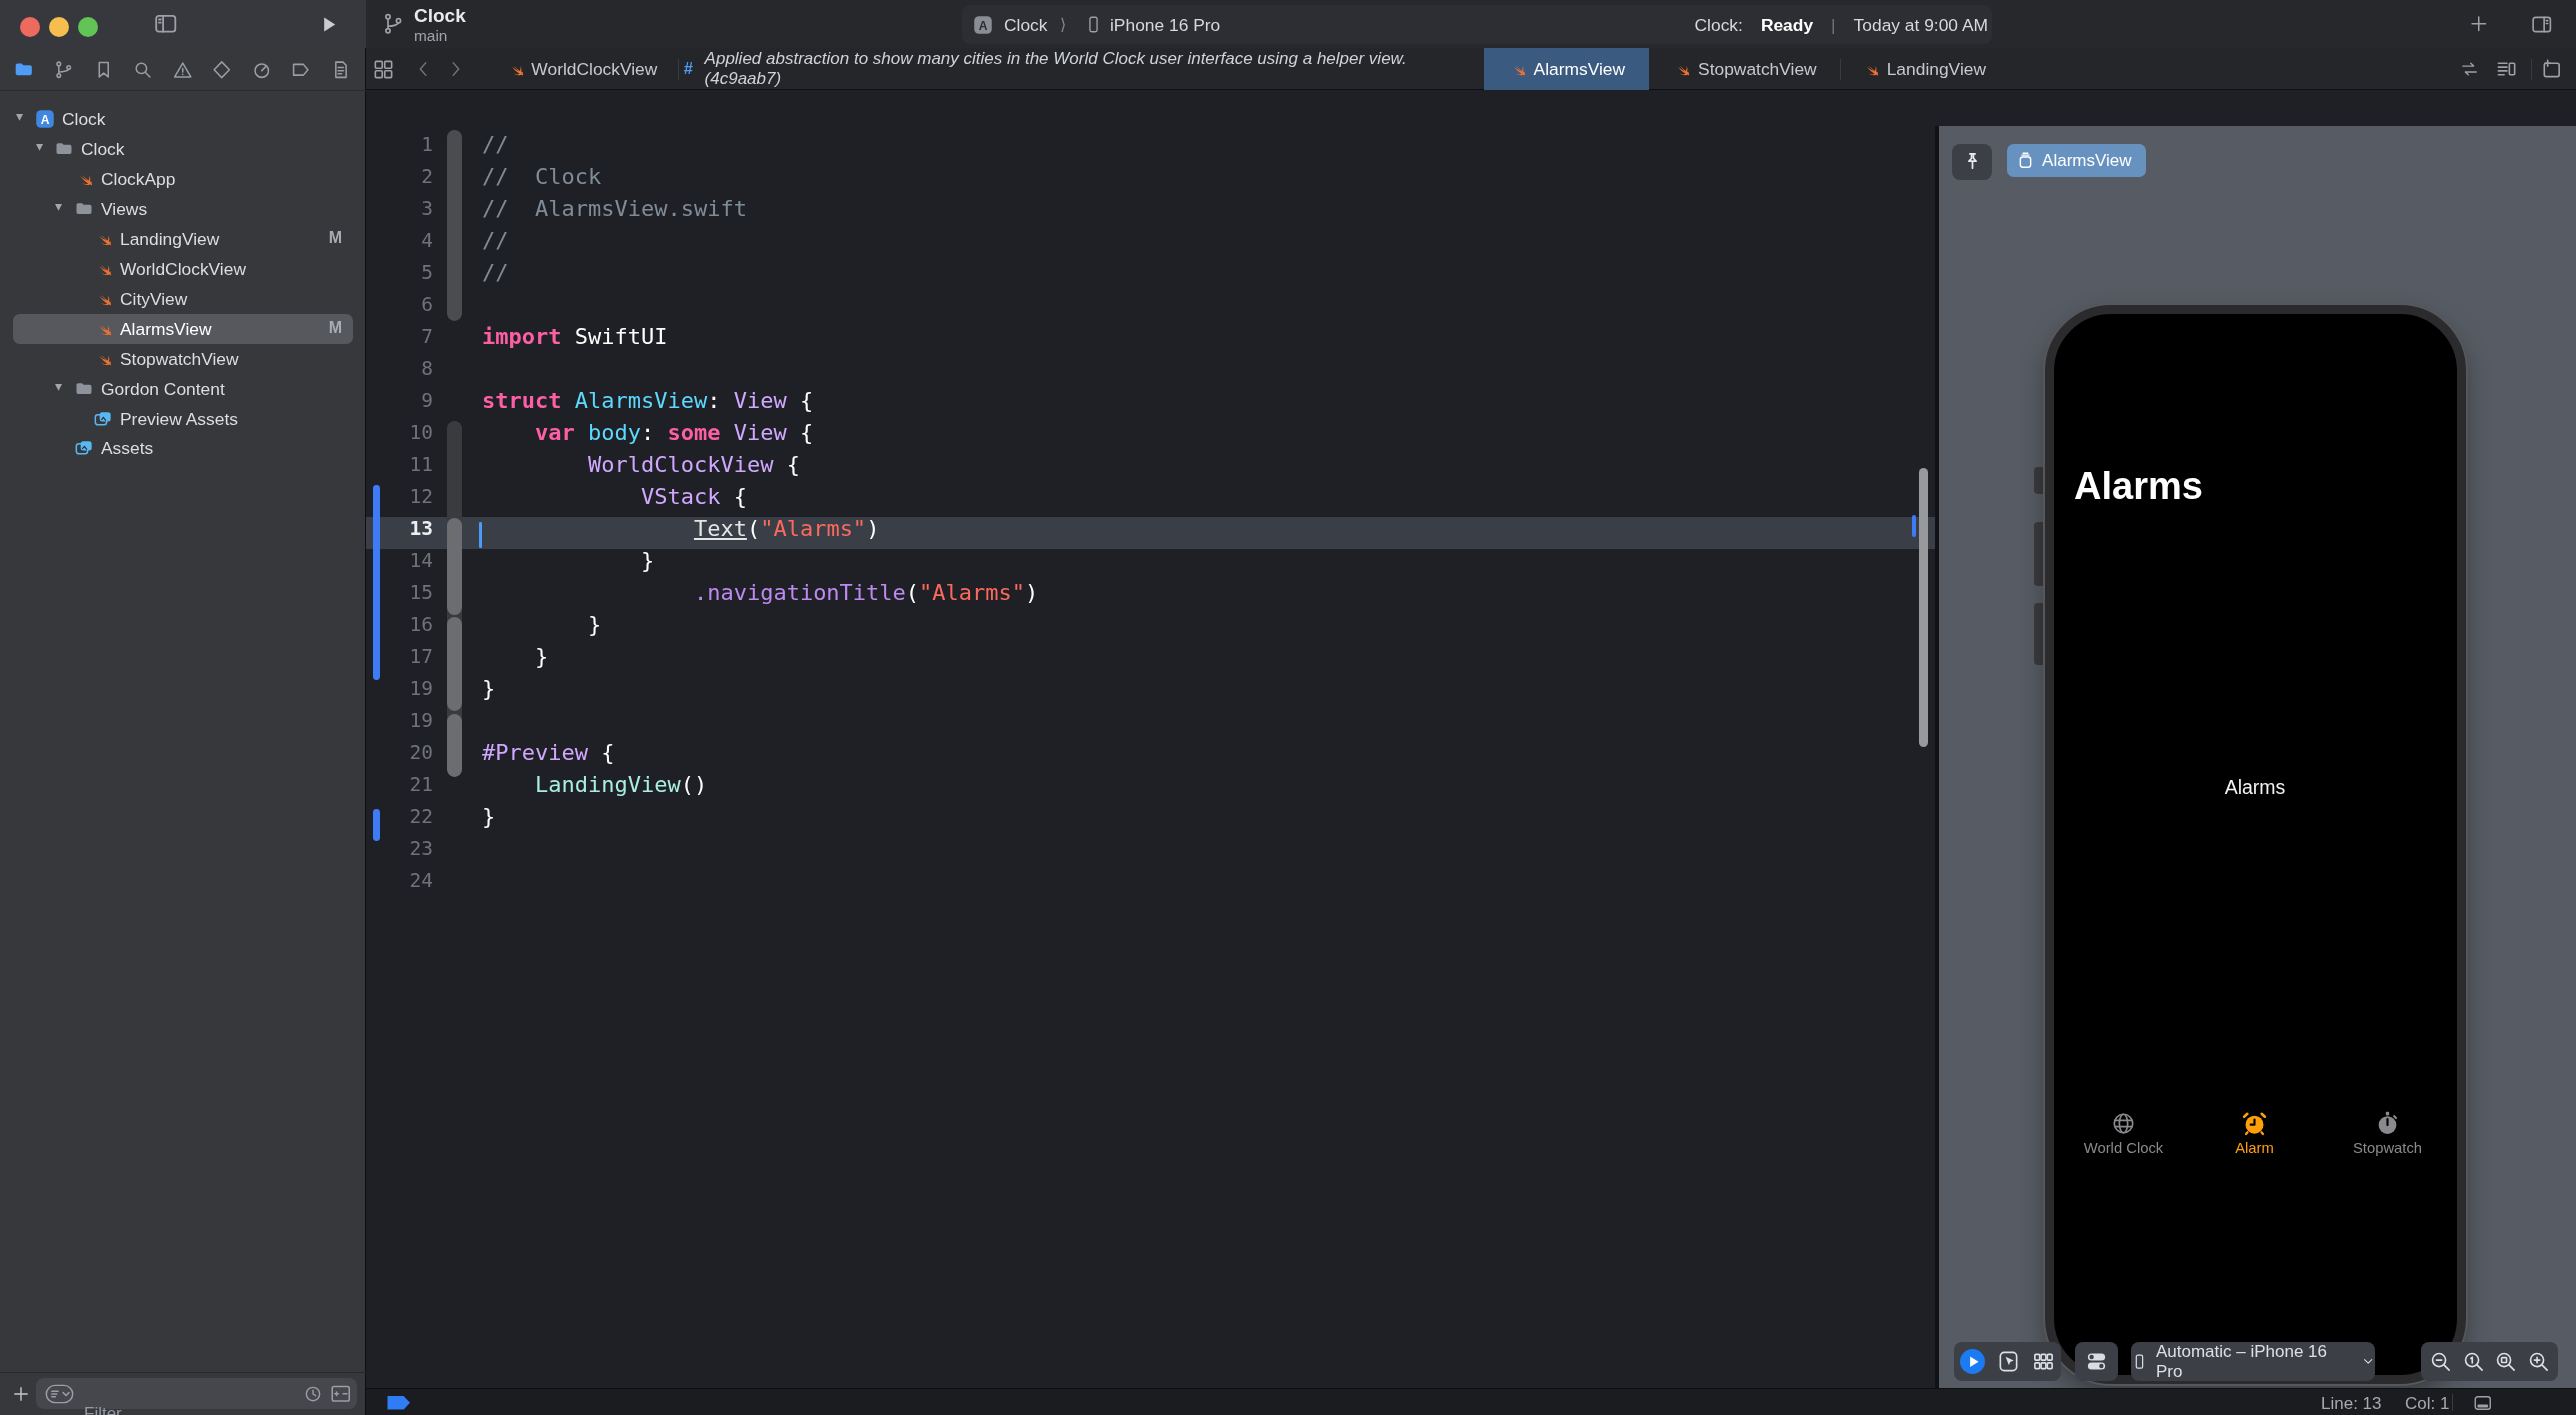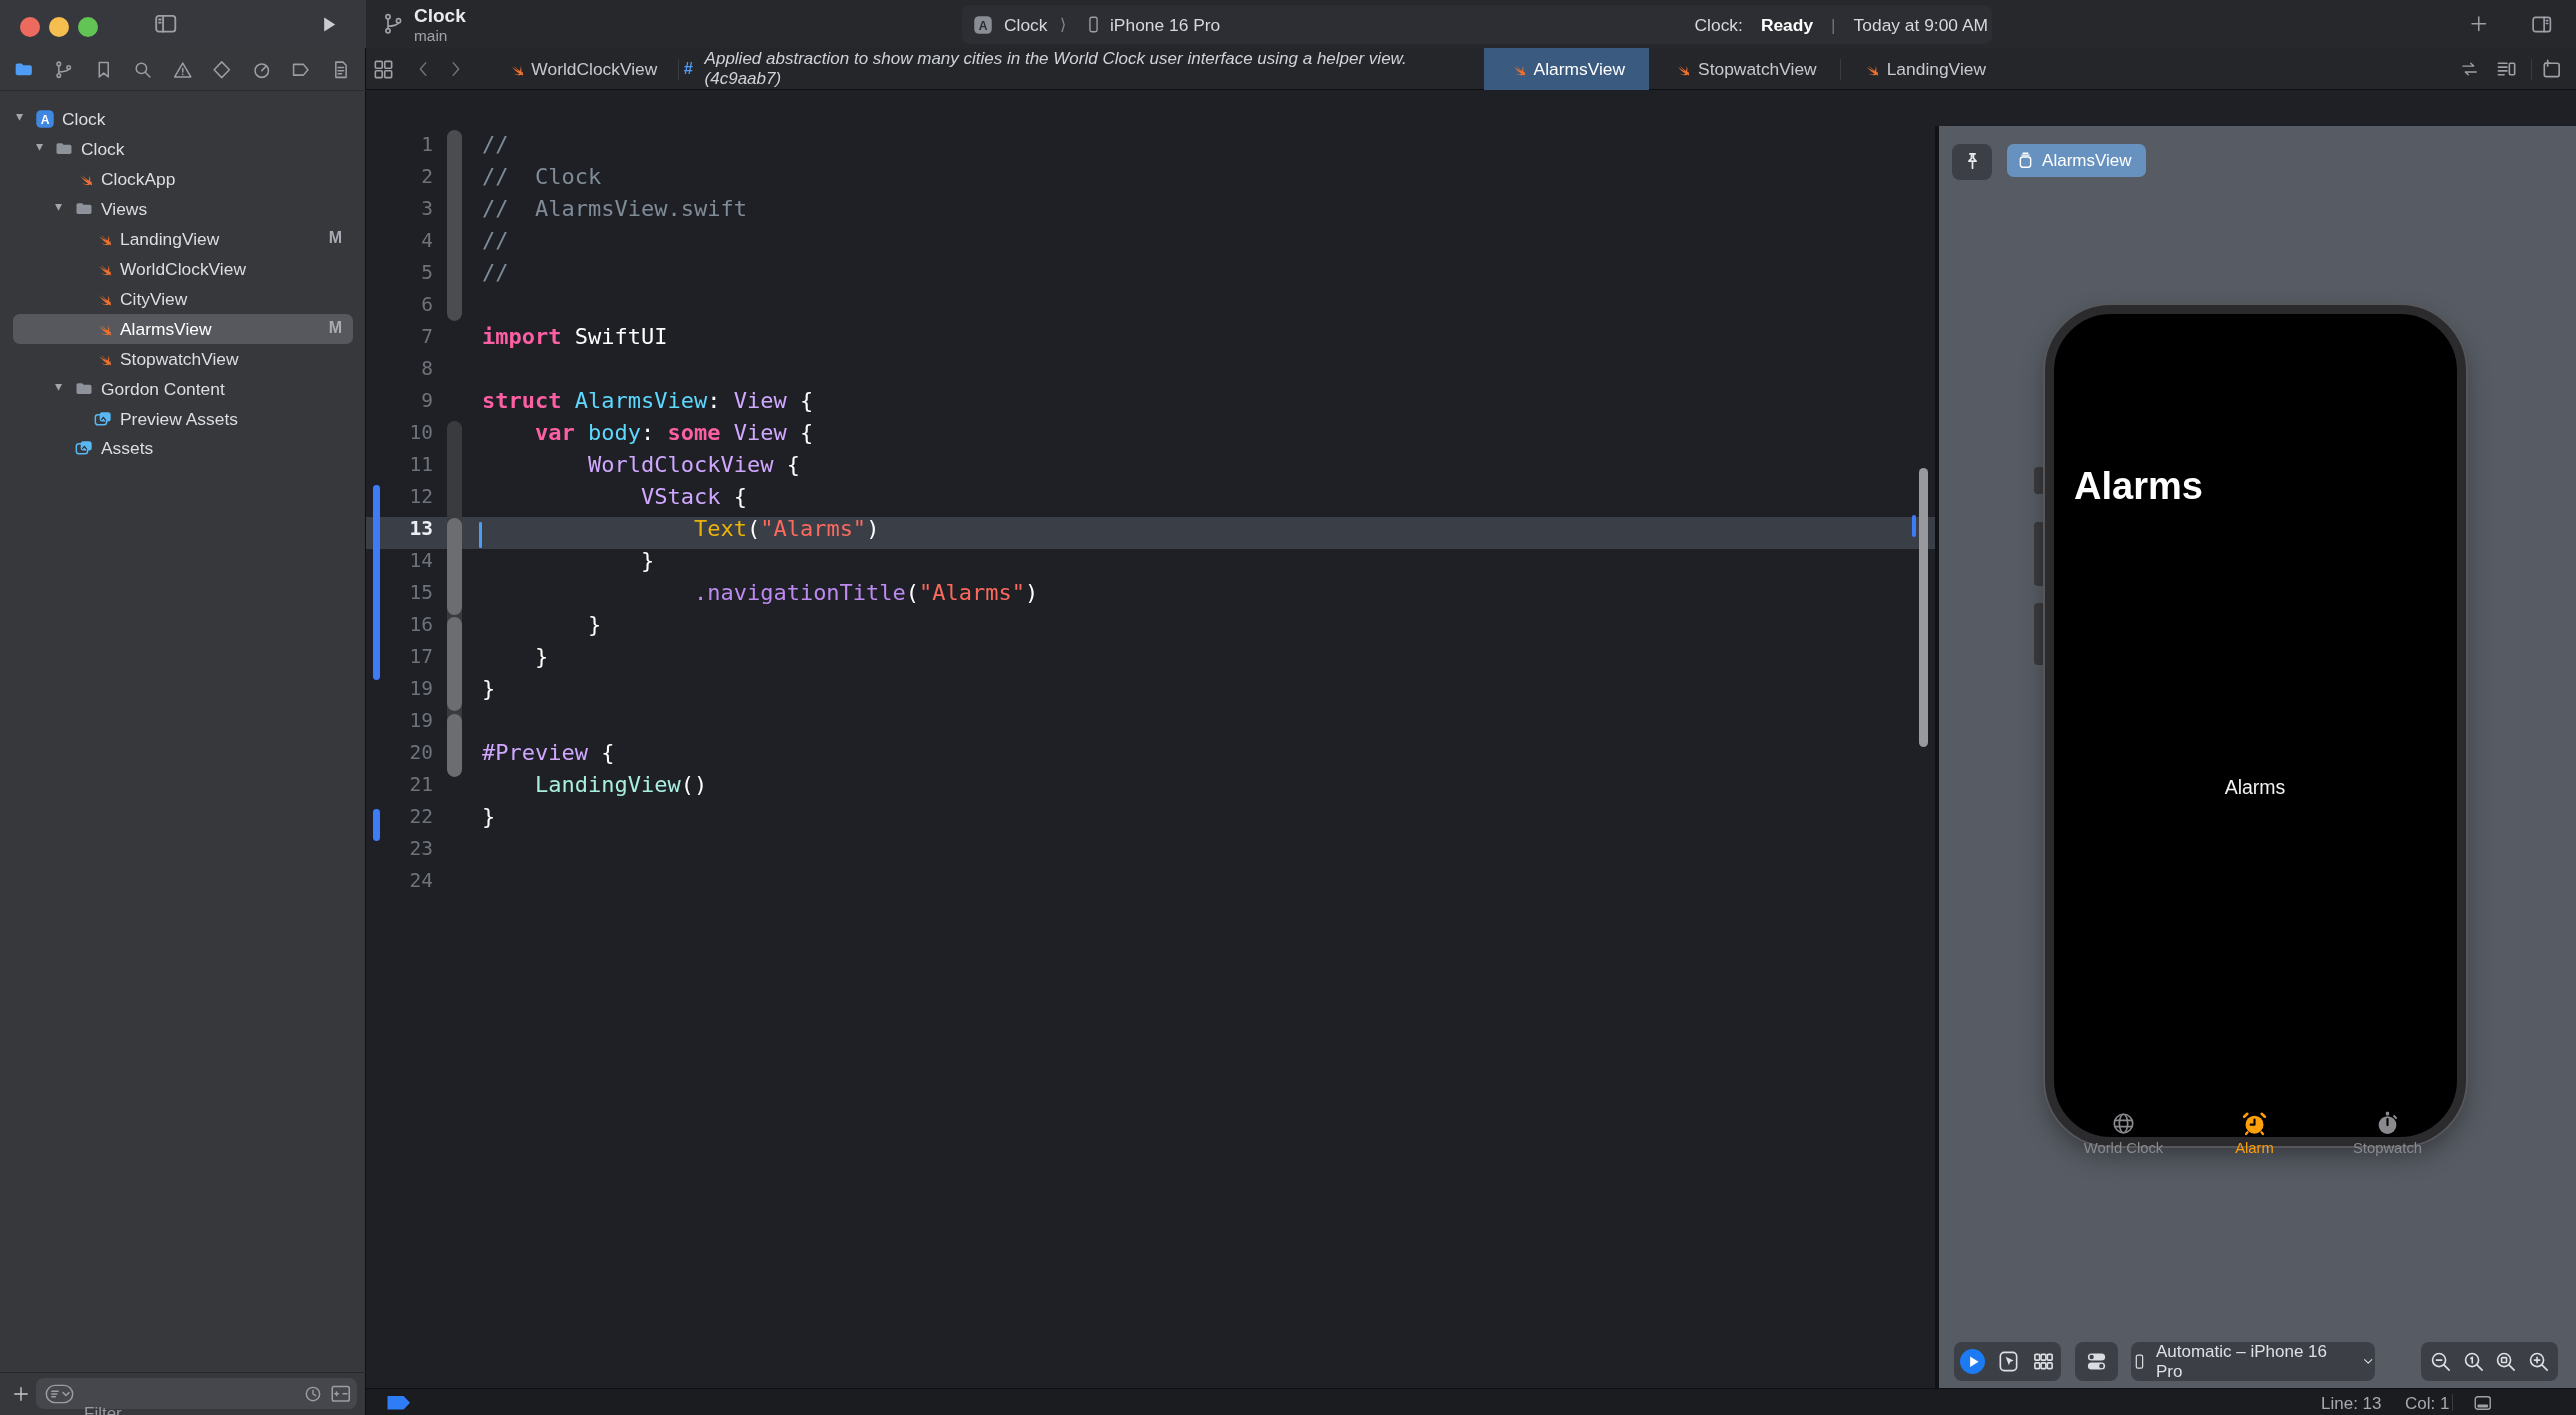--- a/index.html
+++ b/index.html
@@ -41,21 +41,21 @@
   #cl-highlight{left:0;width:1569px;height:32px;background:#3A3E47;}
   .chbar{left:7.4px;width:6.7px;border-radius:3.4px;background:#3E7BF7;}
   .ribbon{left:81px;width:14.8px;border-radius:7.4px;}
   #caret{left:113px;width:3.4px;border-radius:1.3px;background:#4D9BF8;}
   #vscroll{left:1553px;width:9.4px;border-radius:4.7px;background:#97999D;}
   
   #divider{left:1935px;top:126px;width:4px;height:1262px;background:#111216;}
   #canvas{left:1939px;top:126px;width:637px;height:1262px;background:#575C64;}
   #pinbtn{left:13.4px;top:18px;width:40px;height:36px;background:#3C3F45;border-radius:8px;color:#E8EAEC;}
   #viewpill{left:68px;top:18px;height:33px;background:#6792BF;border-radius:6.7px;display:flex;align-items:center;gap:6.7px;padding:0 14.8px 0 9.4px;color:#fff;font-size:17px;}
-  #phone{left:106px;top:179px;width:421px;height:841px;background:#000;border:9.4px solid #2B2B2E;border-radius:66px;box-shadow:0 0 0 2px #56575B,0 10.7px 24px rgba(0,0,0,.35);box-sizing:border-box;}
+  #phone{left:106px;top:179px;width:421px;height:1079px;background:#000;border:9.4px solid #2B2B2E;border-radius:66px;box-shadow:0 0 0 2px #56575B,0 10.7px 24px rgba(0,0,0,.35);box-sizing:border-box;}
   .sidebtn{background:#3B3B3E;border-radius:4px;}
   #ph-title{left:20px;top:151px;font-size:38px;font-weight:bold;color:#fff;}
   #ph-body{left:0;top:462px;width:402px;text-align:center;font-size:19.5px;color:#F2F2F2;}
   .phtab{width:101px;text-align:center;}
   .phtab .icon{width:27px;height:27px;margin:0 auto;}
   .phtab .lbl{font-size:14.8px;margin-top:2.7px;}
   .ctrl{top:1216px;height:39px;background:#3C3F45;border-radius:8px;display:flex;align-items:center;justify-content:center;gap:12px;color:#DDE0E4;}
   .cicon{width:23px;height:23px;color:#DDE0E4;}
   
   #statusbar{left:366px;top:1388px;width:2210px;height:27.5px;background:#1B1C1F;border-top:0.7px solid #0E0F12;box-sizing:border-box;font-size:17px;color:#A6A9AF;}
@@ -496,21 +496,21 @@
         <div class="cline"><span style="color: rgb(127, 140, 152);">//  AlarmsView.swift</span></div>
         <div class="cline"><span style="color: rgb(127, 140, 152);">//</span></div>
         <div class="cline"><span style="color: rgb(127, 140, 152);">//</span></div>
         <div class="cline"></div>
         <div class="cline"><span style="color: rgb(252, 95, 163); font-weight: bold;">import</span><span style="color: rgb(255, 255, 255);"> SwiftUI</span></div>
         <div class="cline"></div>
         <div class="cline"><span style="color: rgb(252, 95, 163); font-weight: bold;">struct</span><span style="color: rgb(255, 255, 255);"> </span><span style="color: rgb(93, 216, 255);">AlarmsView</span><span style="color: rgb(255, 255, 255);">: </span><span style="color: rgb(208, 168, 255);">View</span><span style="color: rgb(255, 255, 255);"> {</span></div>
         <div class="cline"><span style="color: rgb(255, 255, 255);">    </span><span style="color: rgb(252, 95, 163); font-weight: bold;">var</span><span style="color: rgb(255, 255, 255);"> </span><span style="color: rgb(93, 216, 255);">body</span><span style="color: rgb(255, 255, 255);">: </span><span style="color: rgb(252, 95, 163); font-weight: bold;">some</span><span style="color: rgb(255, 255, 255);"> </span><span style="color: rgb(208, 168, 255);">View</span><span style="color: rgb(255, 255, 255);"> {</span></div>
         <div class="cline"><span style="color: rgb(255, 255, 255);">        </span><span style="color: rgb(208, 168, 255);">WorldClockView</span><span style="color: rgb(255, 255, 255);"> {</span></div>
         <div class="cline"><span style="color: rgb(255, 255, 255);">            </span><span style="color: rgb(208, 168, 255);">VStack</span><span style="color: rgb(255, 255, 255);"> {</span></div>
-        <div class="cline"><span style="color: rgb(255, 255, 255);">                </span><span style="color: #eab308;">Text</span><span style="color: rgb(255, 255, 255);">(</span><span style="color: rgb(252, 106, 93);">"Alarms"</span><span style="color: rgb(255, 255, 255);">)</span></div>
+        <div class="cline"><span style="color: rgb(255, 255, 255);">                </span><span style="color: #e5e5e5; text-decoration: underline;">Text</span><span style="color: rgb(255, 255, 255);">(</span><span style="color: rgb(252, 106, 93);">"Alarms"</span><span style="color: rgb(255, 255, 255);">)</span></div>
         <div class="cline"><span style="color: rgb(255, 255, 255);">            }</span></div>
         <div class="cline"><span style="color: rgb(255, 255, 255);">                </span><span style="color: rgb(189, 138, 242);">.navigationTitle</span><span style="color: rgb(255, 255, 255);">(</span><span style="color: rgb(252, 106, 93);">"Alarms"</span><span style="color: rgb(255, 255, 255);">)</span></div>
         <div class="cline"><span style="color: rgb(255, 255, 255);">        }</span></div>
         <div class="cline"><span style="color: rgb(255, 255, 255);">    }</span></div>
         <div class="cline"><span style="color: rgb(255, 255, 255);">}</span></div>
         <div class="cline"></div>
         <div class="cline"><span style="color: rgb(208, 168, 255);">#Preview</span><span style="color: rgb(255, 255, 255);"> {</span></div>
         <div class="cline"><span style="color: rgb(255, 255, 255);">    </span><span style="color: rgb(168, 239, 224);">LandingView</span><span style="color: rgb(255, 255, 255);">()</span></div>
         <div class="cline"><span style="color: rgb(255, 255, 255);">}</span></div>
         <div class="cline"></div>

